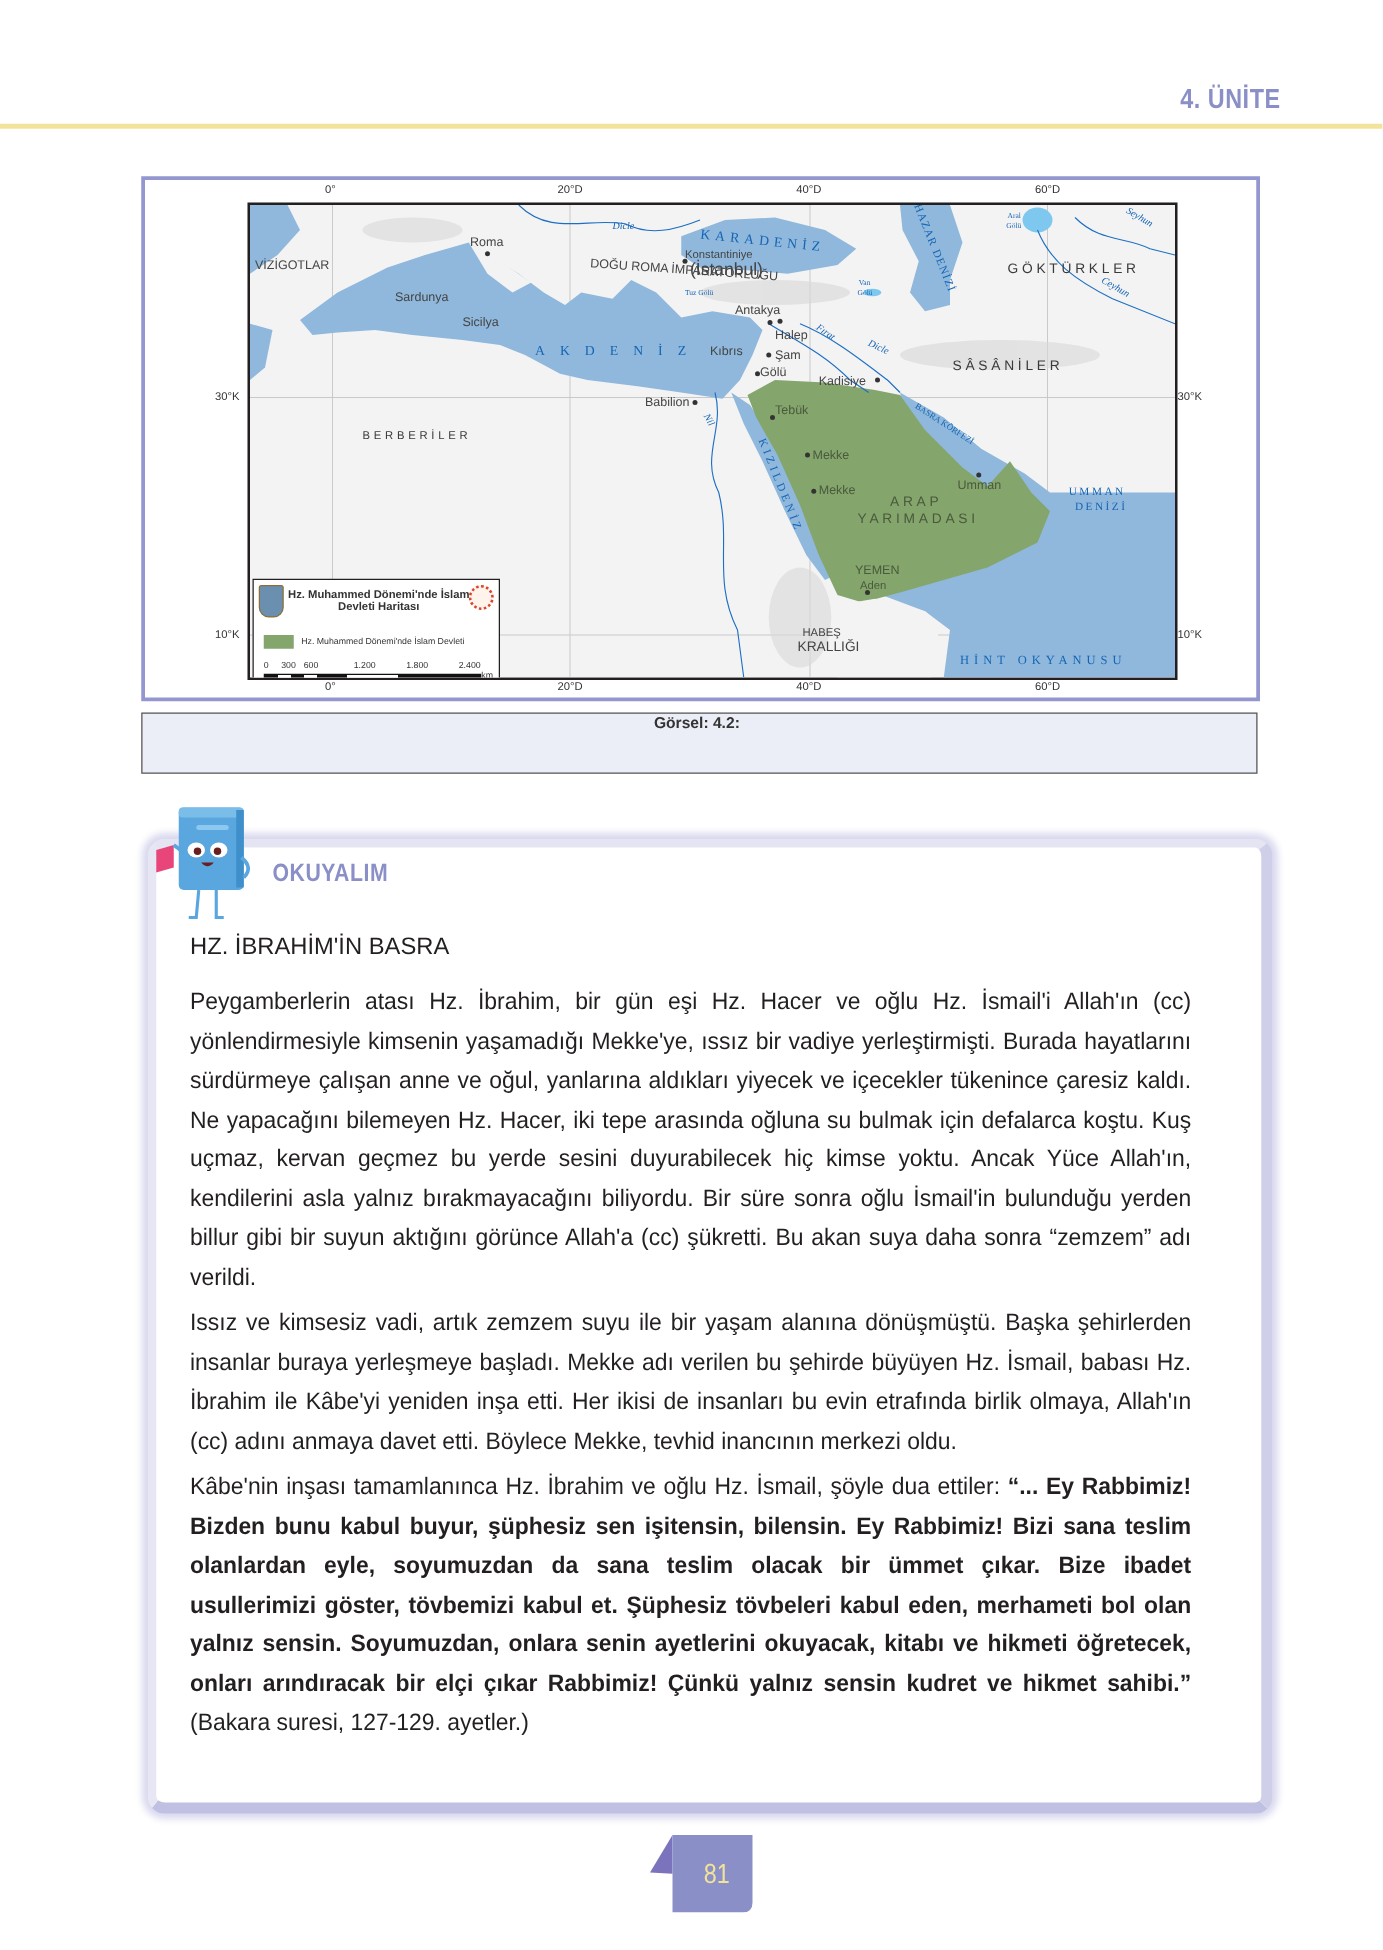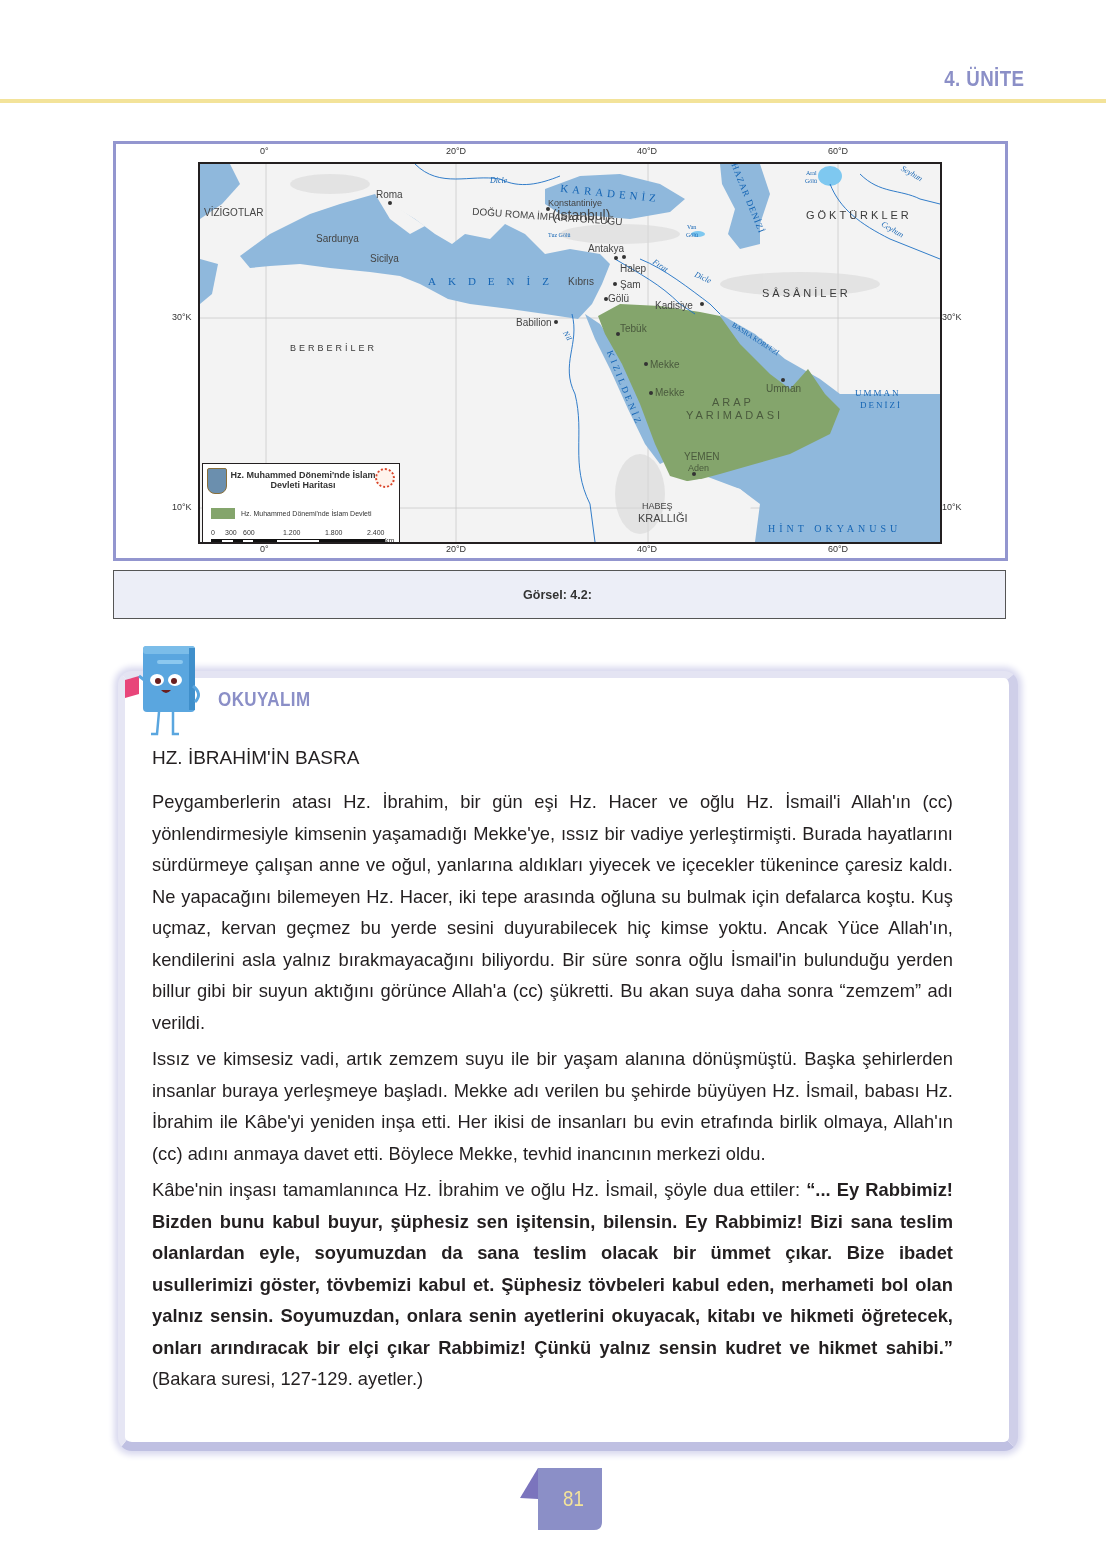--- a/index.html
+++ b/index.html
@@ -69,21 +69,21 @@
   .legend .scale-bar {
     position: absolute; left: 8px; top: 75px; width: 172px; height: 4px;
     background: linear-gradient(90deg,#111 0 6%,#fff 6% 12%,#111 12% 18%,#fff 18% 24%,#111 24% 38%,#fff 38% 62%,#111 62% 100%);
     border: 0.5px solid #111;
   }
   .legend .scale-km { position: absolute; left: 182px; top: 73px; font-size: 7px; }
 
   .caption {
     position: absolute; left: 113px; top: 570px; width: 893px; height: 49px;
     background: #eceef7; border: 1.5px solid #555; box-sizing: border-box;
-    font-size: 12.5px; color: #333; display: flex; align-items: center; justify-content: center;
+    font-size: 12.5px; color: #333; display: flex; justify-content: center;
   }
   .caption b { font-weight: bold; margin-right: 4px; }
 
   
   .reading-box {
     position: absolute; left: 118px; top: 671px; width: 900px; height: 780px;
     border-radius: 14px;
     box-shadow: 0 0 6px 4px #d9d9ef, inset 0 0 0 0 #fff;
     border-top: 7px solid #e4e4f3; border-right: 9px solid #cfcfe9; border-bottom: 9px solid #bfc0e2; border-left: 7px solid #e6e6f4;
     background: #fff; box-sizing: border-box;

